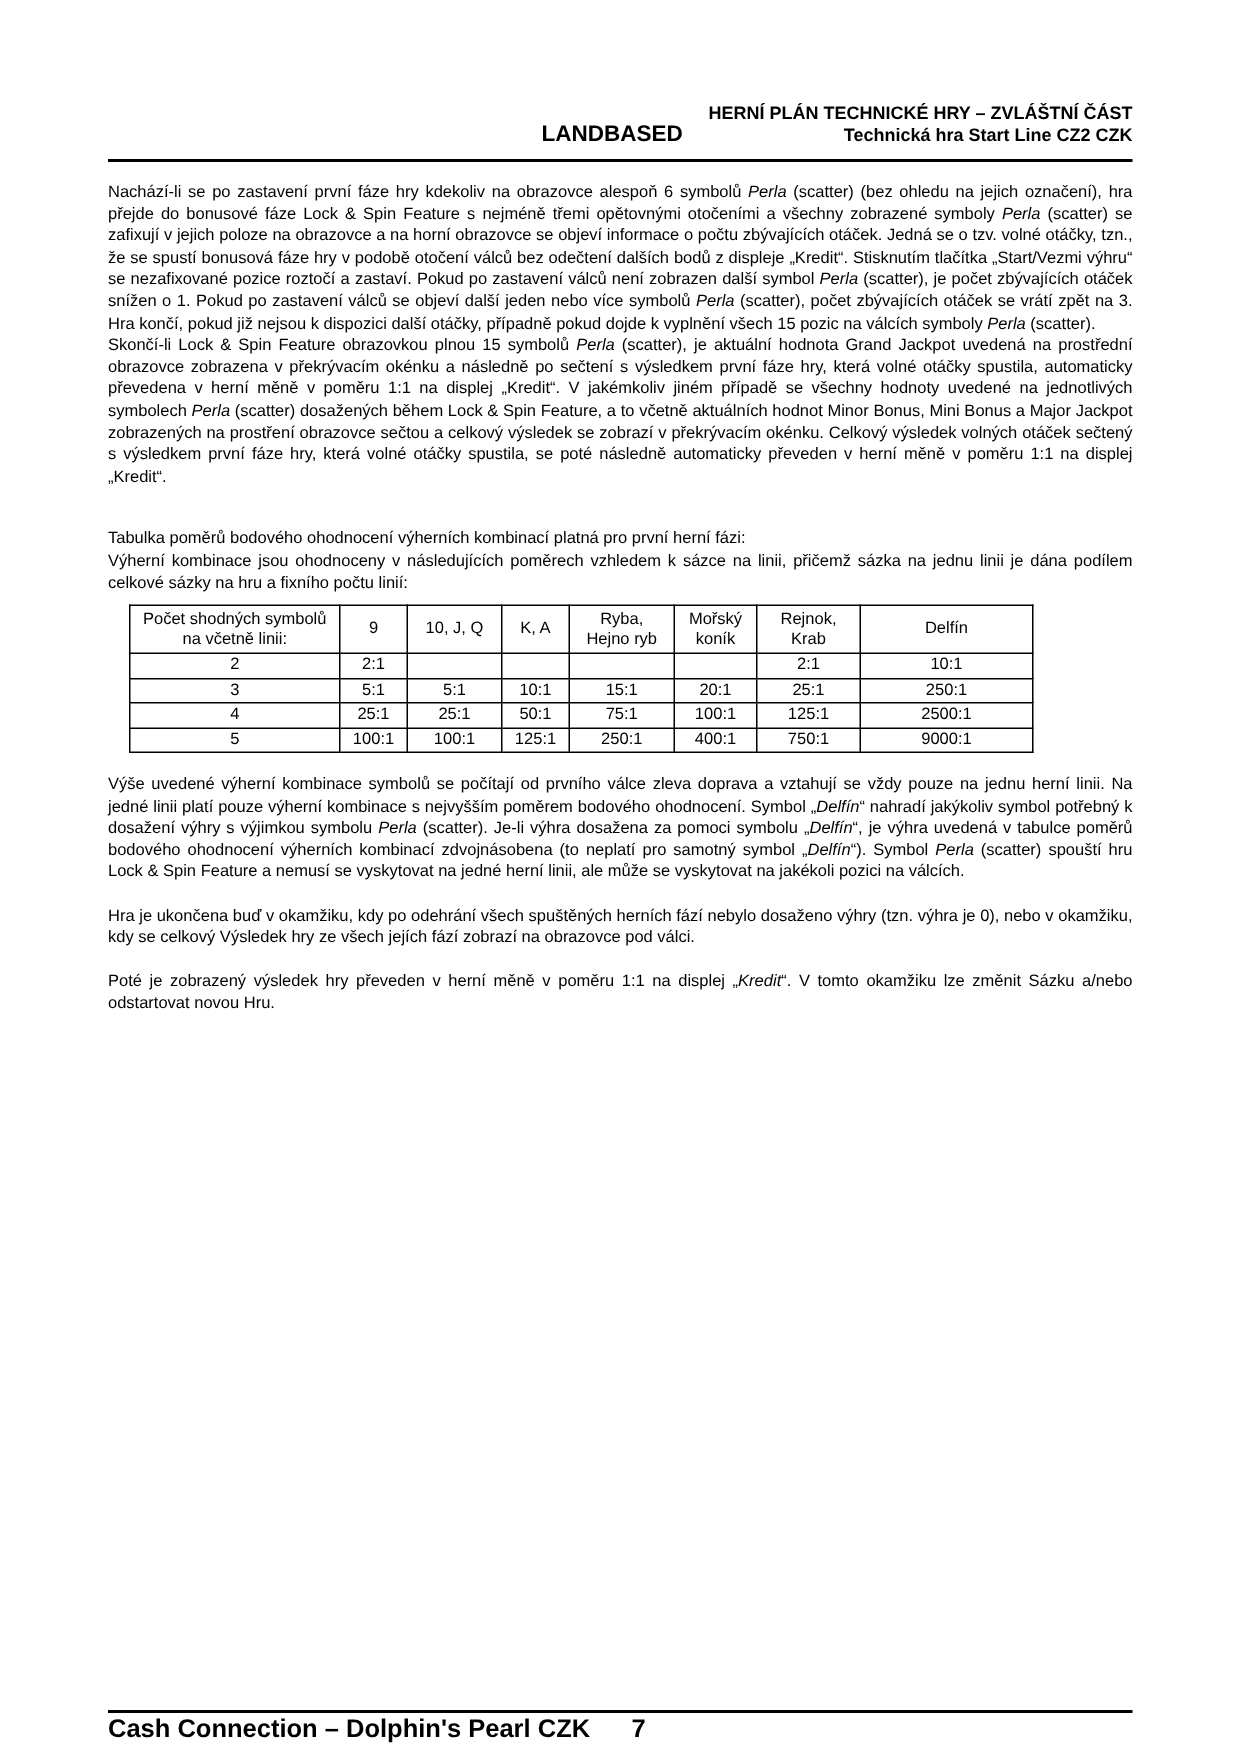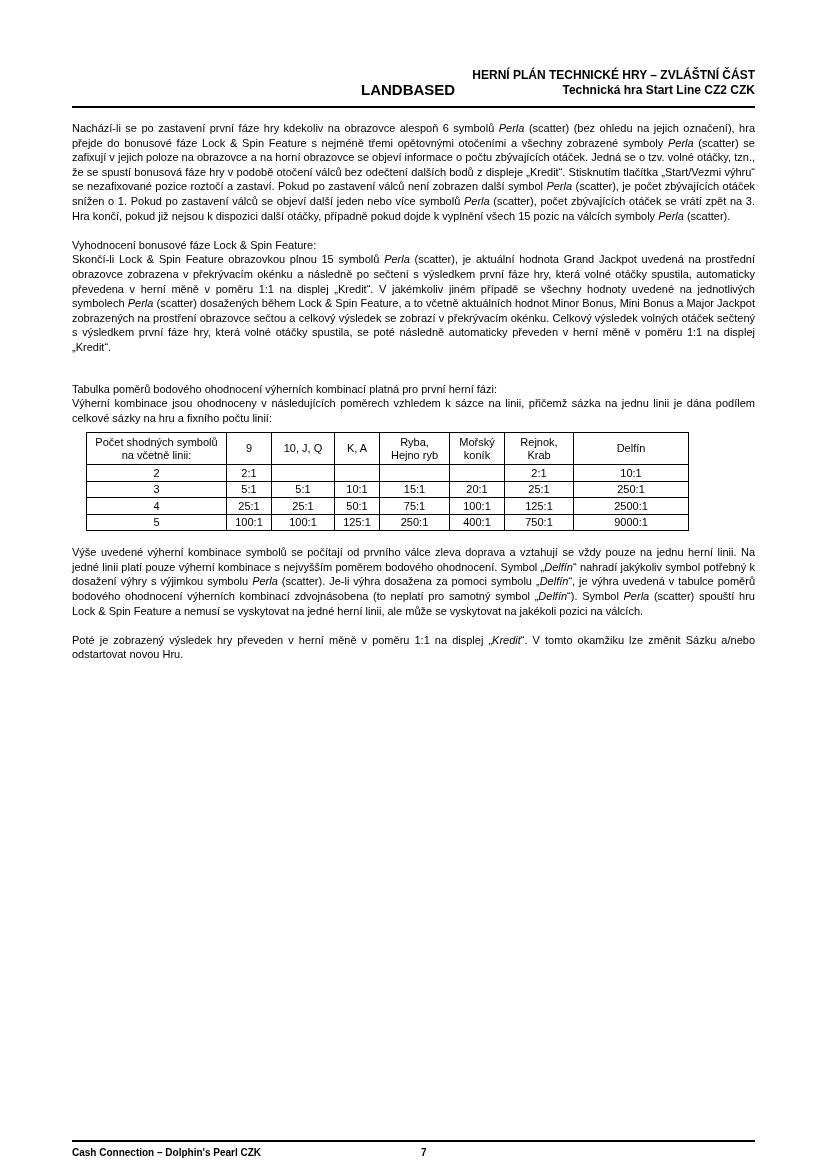--- a/index.html
+++ b/index.html
@@ -66,41 +66,40 @@
 
   
   .doc-footer {
     position: absolute;
     left: 72px;
     right: 72px;
     top: 1109px;
     border-top: 2px solid #000;
     padding-top: 4px;
     font-weight: bold;
-    font-size: 10px;
+    font-size: 17px;
   }
   .doc-footer .page-number { position: absolute; left: 349px; top: 4px; }
 </style>
 </head>
 <body>
 
 <div class="page">
 
   <div class="doc-header">
     <div class="titles">
       <div>HERNÍ PLÁN TECHNICKÉ HRY – ZVLÁŠTNÍ ČÁST</div>
       <div>Technická hra Start Line CZ2 CZK</div>
     </div>
     <div class="landbased">LANDBASED</div>
   </div>
   <hr class="header-rule">
 
   <p class="para p1"><span>Nachází-li se po zastavení první fáze hry kdekoliv na obrazovce alespoň 6 symbolů </span><span class="it">Perla</span><span> (scatter) (bez ohledu na jejich označení), hra přejde do bonusové fáze Lock &amp; Spin Feature s nejméně třemi opětovnými otočeními a všechny zobrazené symboly </span><span class="it">Perla</span><span> (scatter) se zafixují v jejich poloze na obrazovce a na horní obrazovce se objeví informace o počtu zbývajících otáček. Jedná se o tzv. volné otáčky, tzn., že se spustí bonusová fáze hry v podobě otočení válců bez odečtení dalších bodů z displeje „Kredit“. Stisknutím tlačítka „Start/Vezmi výhru“ se nezafixované pozice roztočí a zastaví. Pokud po zastavení válců není zobrazen další symbol </span><span class="it">Perla</span><span> (scatter), je počet zbývajících otáček snížen o 1. Pokud po zastavení válců se objeví další jeden nebo více symbolů </span><span class="it">Perla</span><span> (scatter), počet zbývajících otáček se vrátí zpět na 3. Hra končí, pokud již nejsou k dispozici další otáčky, případně pokud dojde k vyplnění všech 15 pozic na válcích symboly </span><span class="it">Perla</span><span> (scatter).</span></p>
 
-  <p class="para sec-heading">Vyhodnocení bonusové fáze Lock &amp; Spin Feature:</p>
   <p class="para"><span>Skončí-li Lock &amp; Spin Feature obrazovkou plnou 15 symbolů </span><span class="it">Perla</span><span> (scatter), je aktuální hodnota Grand Jackpot uvedená na prostřední obrazovce zobrazena v překrývacím okénku a následně po sečtení s výsledkem první fáze hry, která volné otáčky spustila, automaticky převedena v herní měně v poměru 1:1 na displej „Kredit“. V jakémkoliv jiném případě se všechny hodnoty uvedené na jednotlivých symbolech </span><span class="it">Perla</span><span> (scatter) dosažených během Lock &amp; Spin Feature, a to včetně aktuálních hodnot Minor Bonus, Mini Bonus a Major Jackpot zobrazených na prostření obrazovce sečtou a celkový výsledek se zobrazí v překrývacím okénku. Celkový výsledek volných otáček sečtený s výsledkem první fáze hry, která volné otáčky spustila, se poté následně automaticky převeden v herní měně v poměru 1:1 na displej „Kredit“.</span></p>
 
   <div class="table-intro">
     <p class="para">Tabulka poměrů bodového ohodnocení výherních kombinací platná pro první herní fázi:</p>
     <p class="para">Výherní kombinace jsou ohodnoceny v následujících poměrech vzhledem k sázce na linii, přičemž sázka na jednu linii je dána podílem celkové sázky na hru a fixního počtu linií:</p>
   </div>
 
   <table class="payout">
     <thead>
       <tr>
@@ -157,20 +156,21 @@
           <td>400:1</td>
           <td>750:1</td>
           <td>9000:1</td>
         </tr>
       </tbody>
   </table>
 
   <p class="para p4"><span>Výše uvedené výherní kombinace symbolů se počítají od prvního válce zleva doprava a vztahují se vždy pouze na jednu herní linii. Na jedné linii platí pouze výherní kombinace s nejvyšším poměrem bodového ohodnocení. Symbol „</span><span class="it">Delfín</span><span>“ nahradí jakýkoliv symbol potřebný k dosažení výhry s výjimkou symbolu </span><span class="it">Perla</span><span> (scatter). Je-li výhra dosažena za pomoci symbolu „</span><span class="it">Delfín</span><span>“, je výhra uvedená v tabulce poměrů bodového ohodnocení výherních kombinací zdvojnásobena (to neplatí pro samotný symbol „</span><span class="it">Delfín</span><span>“). Symbol </span><span class="it">Perla</span><span> (scatter) spouští hru Lock &amp; Spin Feature a nemusí se vyskytovat na jedné herní linii, ale může se vyskytovat na jakékoli pozici na válcích.</span></p>
 
 
+  <p class="para p5"><span>Hra je ukončena buď v okamžiku, kdy po odehrání všech spuštěných herních fází nebylo dosaženo výhry (tzn. výhra je 0), nebo v okamžiku, kdy se celkový Výsledek hry ze všech jejích fází zobrazí na obrazovce pod válci.</span></p>
 
   <p class="para p6"><span>Poté je zobrazený výsledek hry převeden v herní měně v poměru 1:1 na displej „</span><span class="it">Kredit</span><span>“. V tomto okamžiku lze změnit Sázku a/nebo odstartovat novou Hru.</span></p>
 
   <div class="doc-footer">
     <span>Cash Connection – Dolphin's Pearl CZK</span>
     <span class="page-number">7</span>
   </div>
 
 </div>
 

